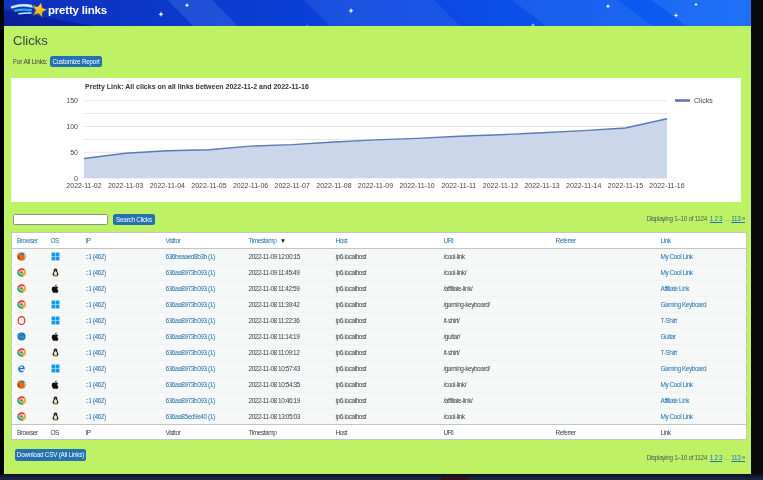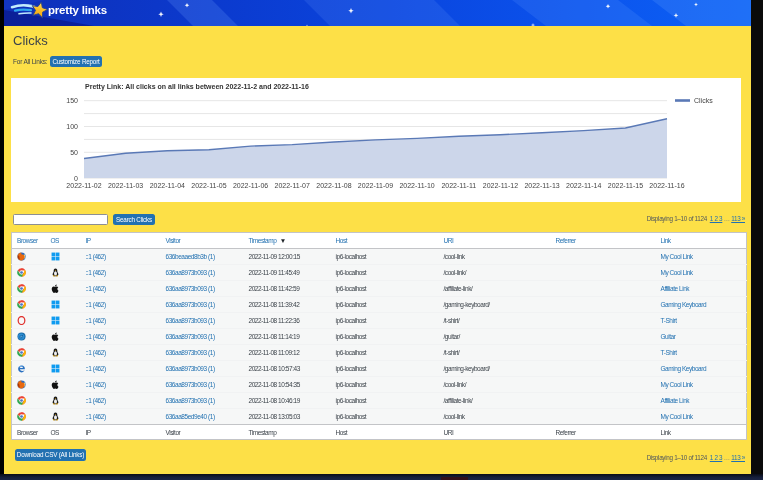--- a/index.html
+++ b/index.html
@@ -1,17 +1,17 @@
 <!DOCTYPE html>
 <html><head>
 <meta charset="utf-8">
 <style>
 html,body{margin:0;padding:0;background:#000;}
 body{width:763px;height:480px;position:relative;overflow:hidden;font-family:"Liberation Sans",sans-serif;}
-#page{position:absolute;left:4px;top:0;width:747px;height:474px;background:#fde047;overflow:hidden;}
+#page{position:absolute;left:4px;top:0;width:747px;height:474px;background:#bef264;overflow:hidden;}
 #hdr{position:absolute;left:0;top:0;width:747px;height:26px;}
 h1{position:absolute;left:9px;top:32.5px;margin:0;font-size:13px;font-weight:400;color:#3c434a;letter-spacing:0;}
 .forall{position:absolute;left:9px;top:58px;font-size:6.5px;color:#3c434a;letter-spacing:-0.2px;}
 .bluebtn{background:#2271b1;color:#fff;border-radius:2.5px;display:inline-block;text-align:center;}
 #custbtn{position:absolute;left:46px;top:56px;width:52px;height:11px;line-height:11px;font-size:6.3px;letter-spacing:-0.2px;}
 #chartbox{position:absolute;left:7px;top:78px;width:730px;height:124px;background:#fff;}
 #searchinput{position:absolute;left:9px;top:213.5px;width:93px;height:9px;background:#fff;border:1px solid #8c8f94;border-radius:1.5px;}
 #searchbtn{position:absolute;left:109px;top:213.5px;width:42px;height:11px;line-height:11px;font-size:6.3px;letter-spacing:-0.2px;}
 .pager{position:absolute;right:6px;font-size:6.3px;color:#50575e;letter-spacing:-0.3px;white-space:nowrap;}
 .pager a{color:#2271b1;text-decoration:underline;}

